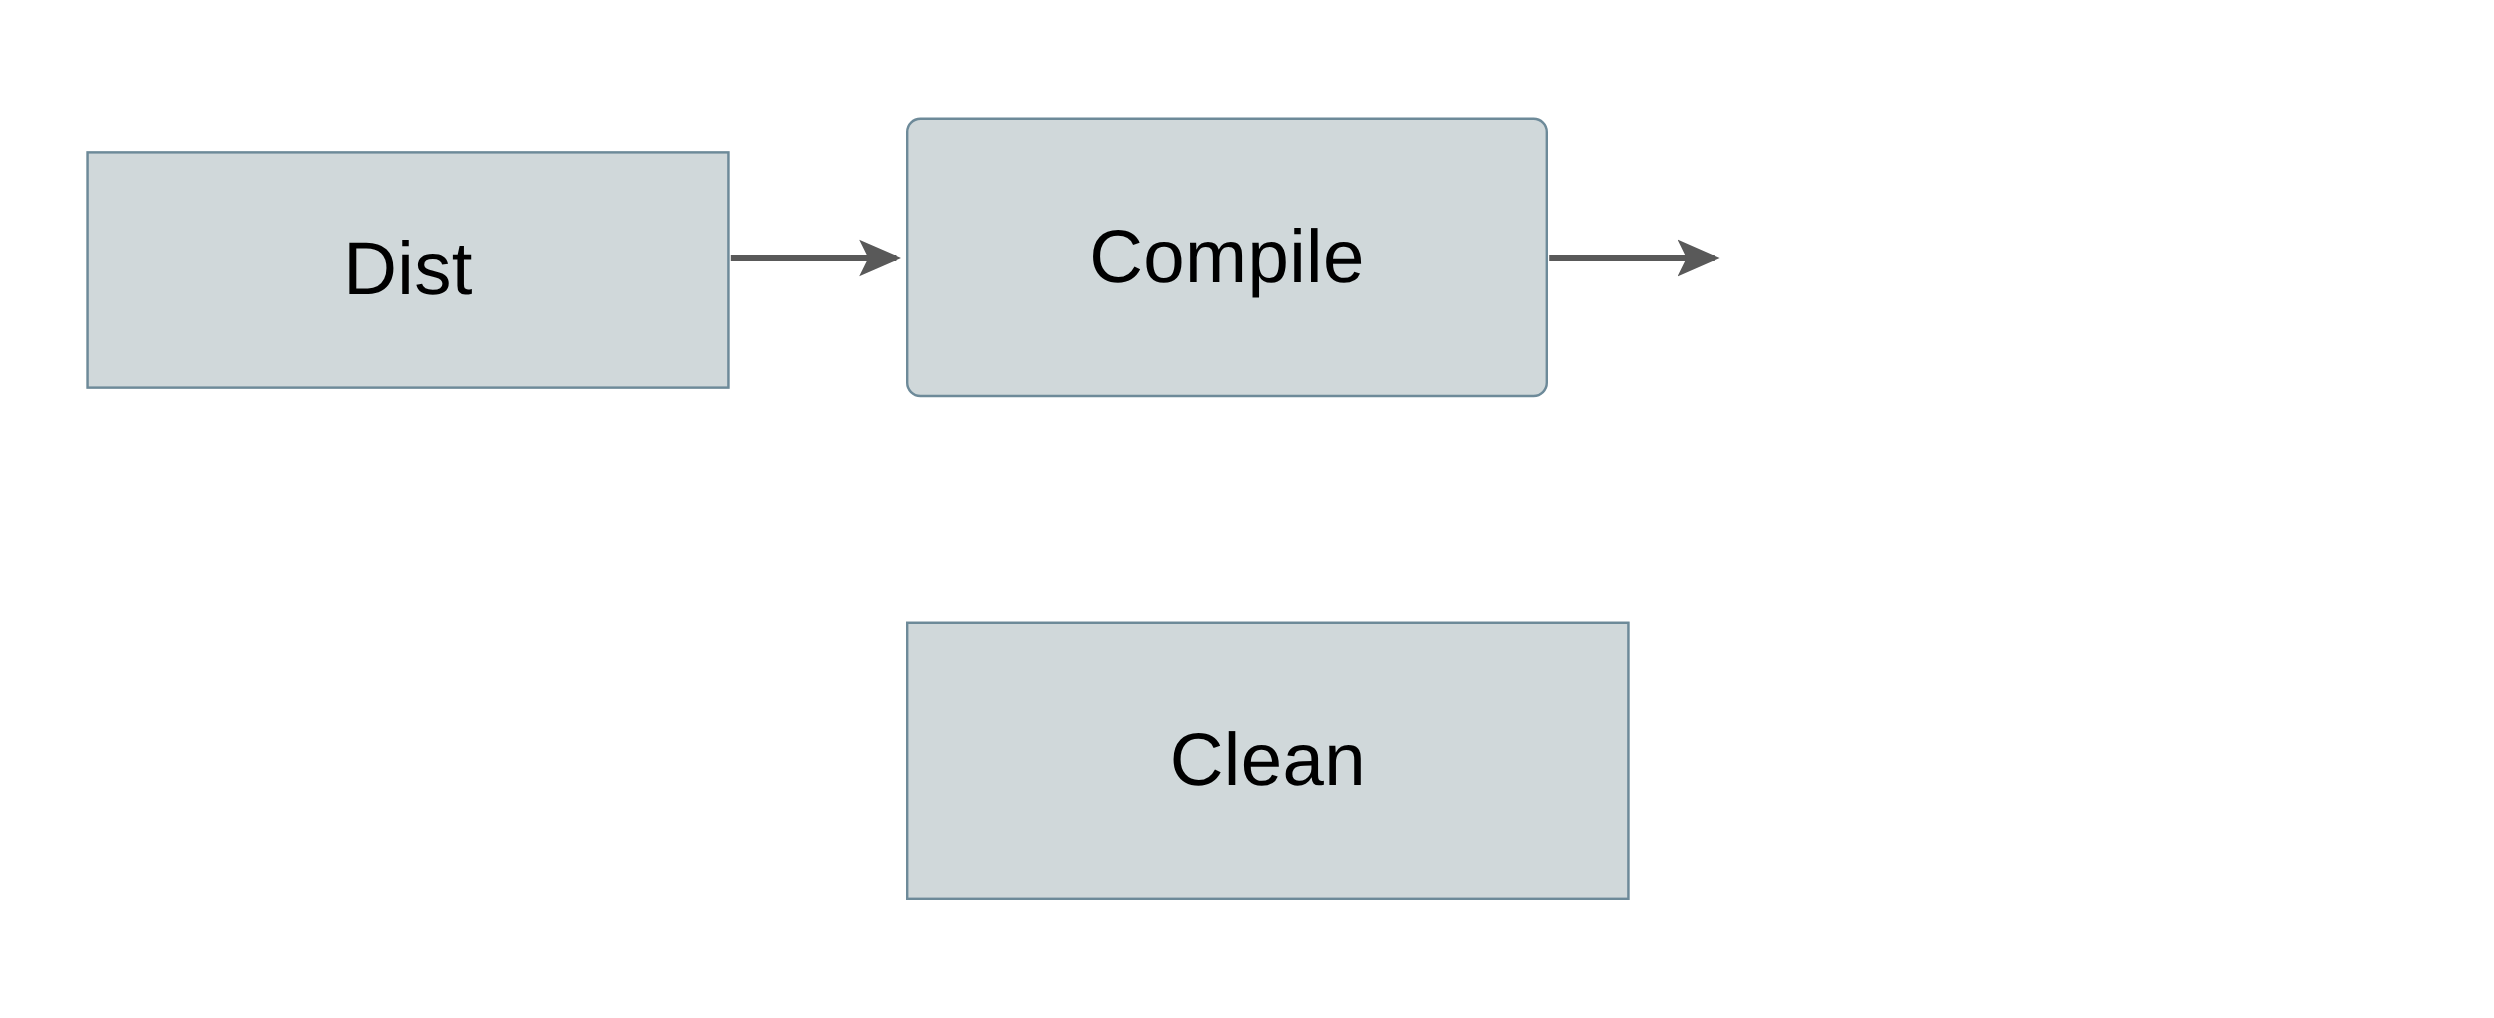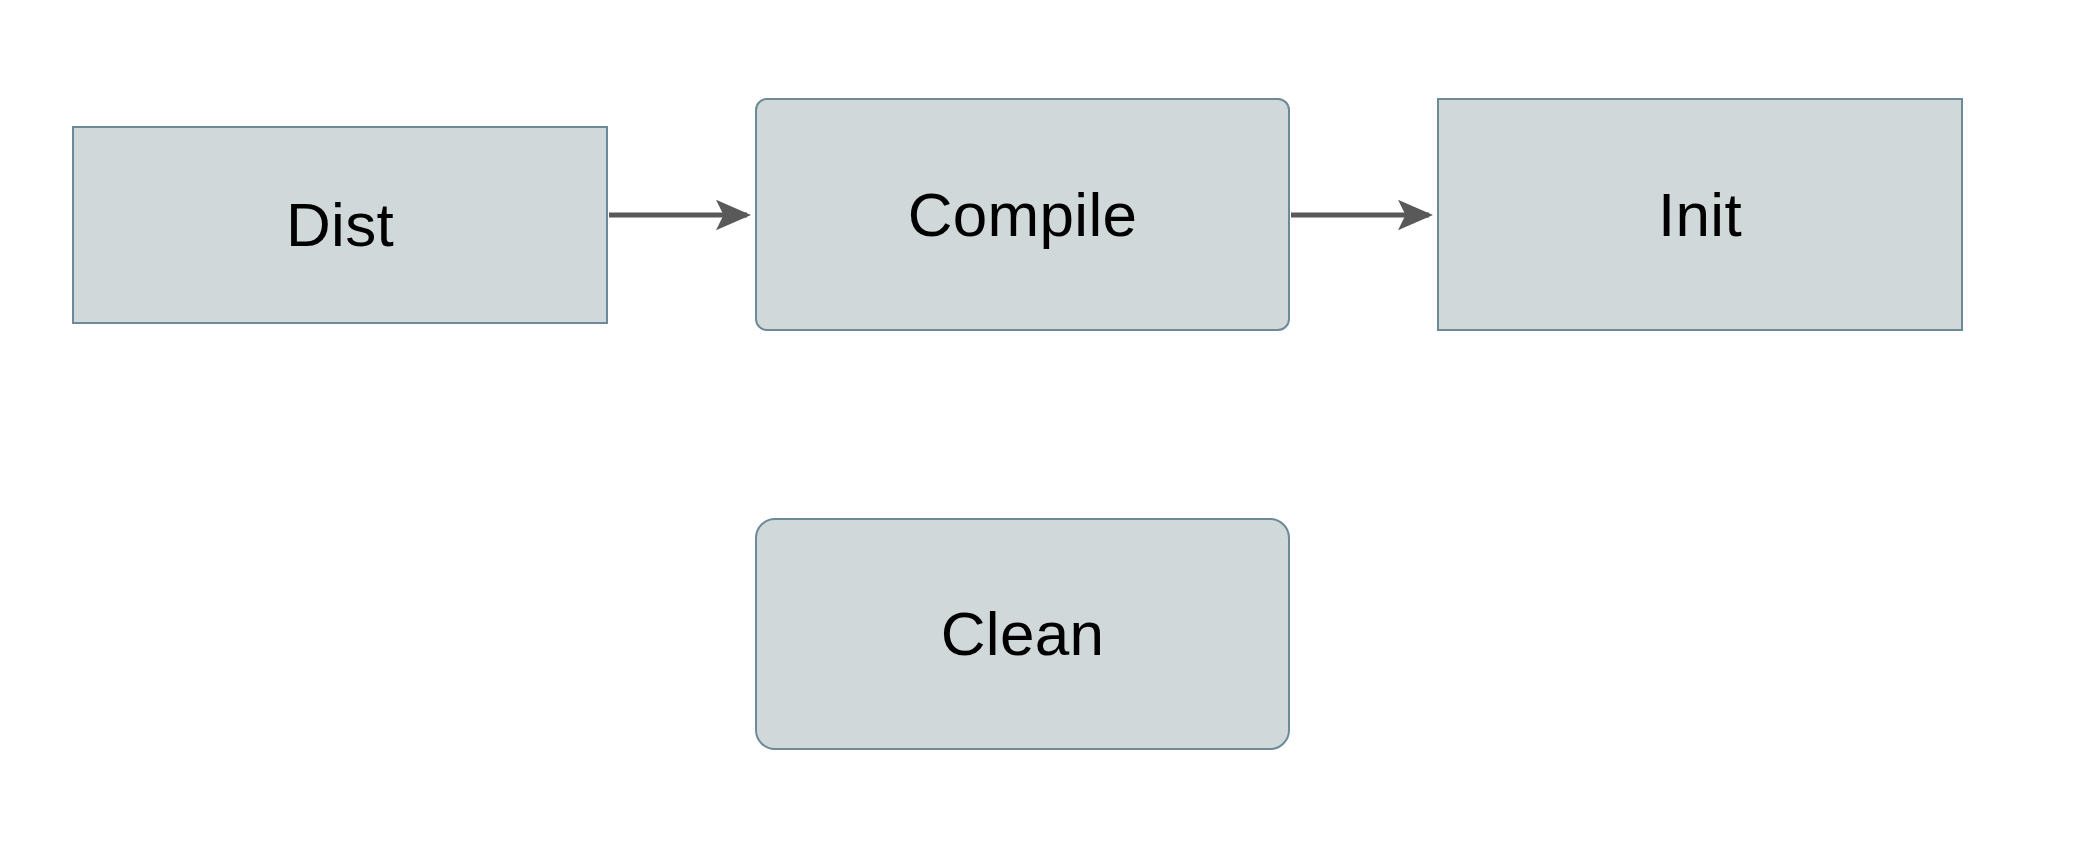--- a/index.html
+++ b/index.html
@@ -41,21 +41,21 @@
     font-weight: 400;
     color: #000000;
     line-height: 1;
     letter-spacing: 0.3px;
     white-space: nowrap;
   }
   
   #node-dist    { left: 72px;  top: 98px;  width: 536px; height: 198px; margin-top: 28px; }
   #node-compile { left: 755px; top: 98px;  width: 535px; height: 233px; border-radius: 12px; }
   #node-init    { left: 1437px;top: 98px;  width: 526px; height: 233px; }
-  #node-clean   { left: 755px; top: 518px; width: 535px; height: 232px; border-radius: 20px; }
+  #node-clean   { left: 755px; top: 518px; width: 603px; height: 232px; }
 </style>
 </head>
 <body>
 
 <div id="canvas">
 
   <svg class="edge-layer" width="2078" height="848" viewBox="0 0 2078 848" xmlns="http://www.w3.org/2000/svg">
     <defs>
       <marker id="arrowhead" markerWidth="7" markerHeight="7" refX="6.2" refY="3.5" orient="auto" markerUnits="strokeWidth">
         <path d="M0,0.45 L7,3.5 L0,6.55 L1.5,3.5 Z" fill="#595959"></path>
@@ -68,21 +68,18 @@
   </svg>
 
   <div class="node" id="node-dist">
     <span class="node-label">Dist</span>
   </div>
 
   <div class="node" id="node-compile">
     <span class="node-label">Compile</span>
   </div>
 
-  <div class="node" id="node-init">
-    <span class="node-label">Init</span>
-  </div>
 
   <div class="node" id="node-clean">
     <span class="node-label">Clean</span>
   </div>
 
 </div>
 
 </body></html>

